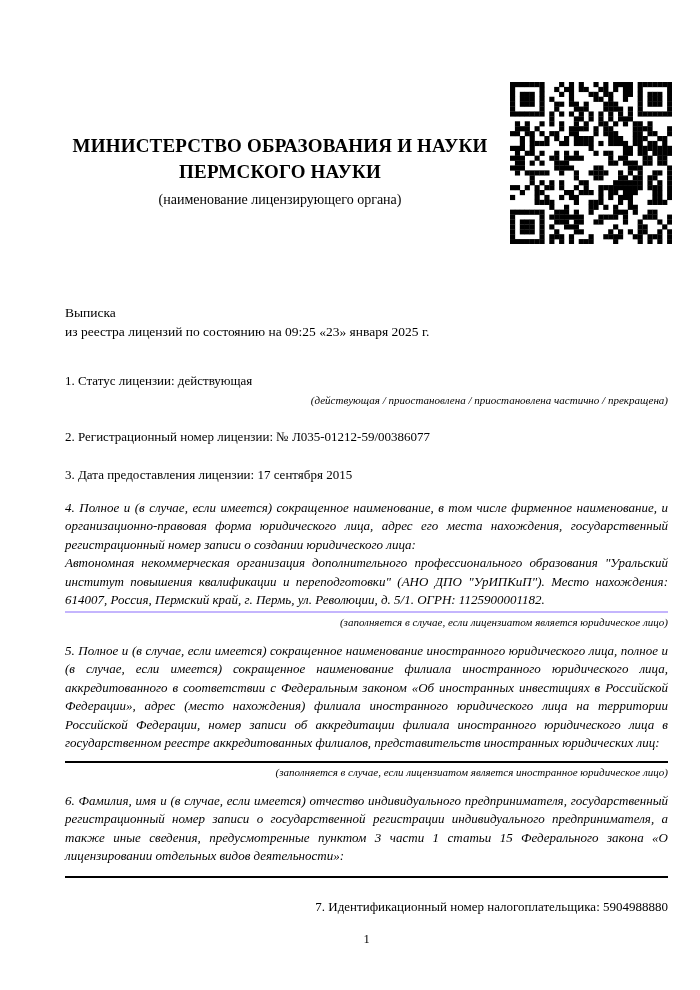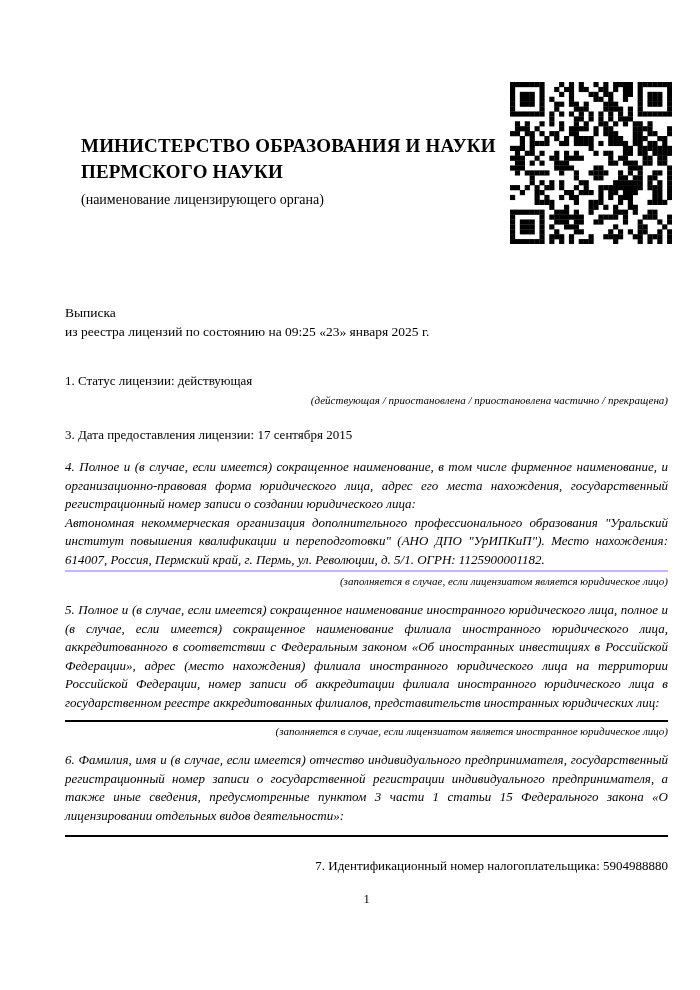--- a/index.html
+++ b/index.html
@@ -6,21 +6,21 @@
   body {
     width:700px; height:990px; background:#ffffff; color:#000;
     font-family:"Liberation Serif", serif; overflow:hidden;
   }
   .page {
     box-sizing:border-box; width:700px; height:990px;
     padding:0 32px 0 65px; position:relative; background:#fff;
   }
   .header-area { position:relative; height:303px; }
   .ministry {
-    position:absolute; left:16px; top:133px; width:430px; 
+    position:absolute; left:0; top:133px; width:430px; text-align:center;
   }
   .ministry-line {
     font-size:19px; font-weight:700; line-height:26px; letter-spacing:0.2px;
   }
   .ministry-caption { font-size:14px; margin-top:7px; }
   .qr-box { position:absolute; top:82px; right:-4px; width:162px; height:162px; }
   .qr-box svg { display:block; }
 
   .doc-title { text-align:left; font-size:13.5px; line-height:19px; }
 
@@ -591,20 +591,21 @@
   </div>
 
   <div class="doc-title">
     <div>Выписка</div>
     <div>из реестра лицензий по состоянию на 09:25 «23» января 2025 г.</div>
   </div>
 
   <div class="item mt-item1">1. Статус лицензии: действующая</div>
   <div class="caption mt-cap">(действующая / приостановлена / приостановлена частично / прекращена)</div>
 
+  <div class="item mt-item2">2. Регистрационный номер лицензии: № Л035-01212-59/00386077</div>
 
   <div class="item mt-item3">3. Дата предоставления лицензии: 17 сентября 2015</div>
 
   <div class="item just mt-para">4. Полное и (в случае, если имеется) сокращенное наименование, в том числе фирменное наименование, и организационно-правовая форма юридического лица, адрес его места нахождения, государственный регистрационный номер записи о создании юридического лица:</div>
   <div class="item just underlined">Автономная некоммерческая организация дополнительного профессионального образования "Уральский институт повышения квалификации и переподготовки" (АНО ДПО "УрИПКиП"). Место нахождения: 614007, Россия, Пермский край, г. Пермь, ул. Революции, д. 5/1. ОГРН: 1125900001182.</div>
   <div class="caption mt-cap">(заполняется в случае, если лицензиатом является юридическое лицо)</div>
 
   <div class="item just mt-para">5. Полное и (в случае, если имеется) сокращенное наименование иностранного юридического лица, полное и (в случае, если имеется) сокращенное наименование филиала иностранного юридического лица, аккредитованного в соответствии с Федеральным законом «Об иностранных инвестициях в Российской Федерации», адрес (место нахождения) филиала иностранного юридического лица на территории Российской Федерации, номер записи об аккредитации филиала иностранного юридического лица в государственном реестре аккредитованных филиалов, представительств иностранных юридических лиц:</div>
   <div class="blank-line blank-5"></div>
   <div class="caption mt-cap">(заполняется в случае, если лицензиатом является иностранное юридическое лицо)</div>

